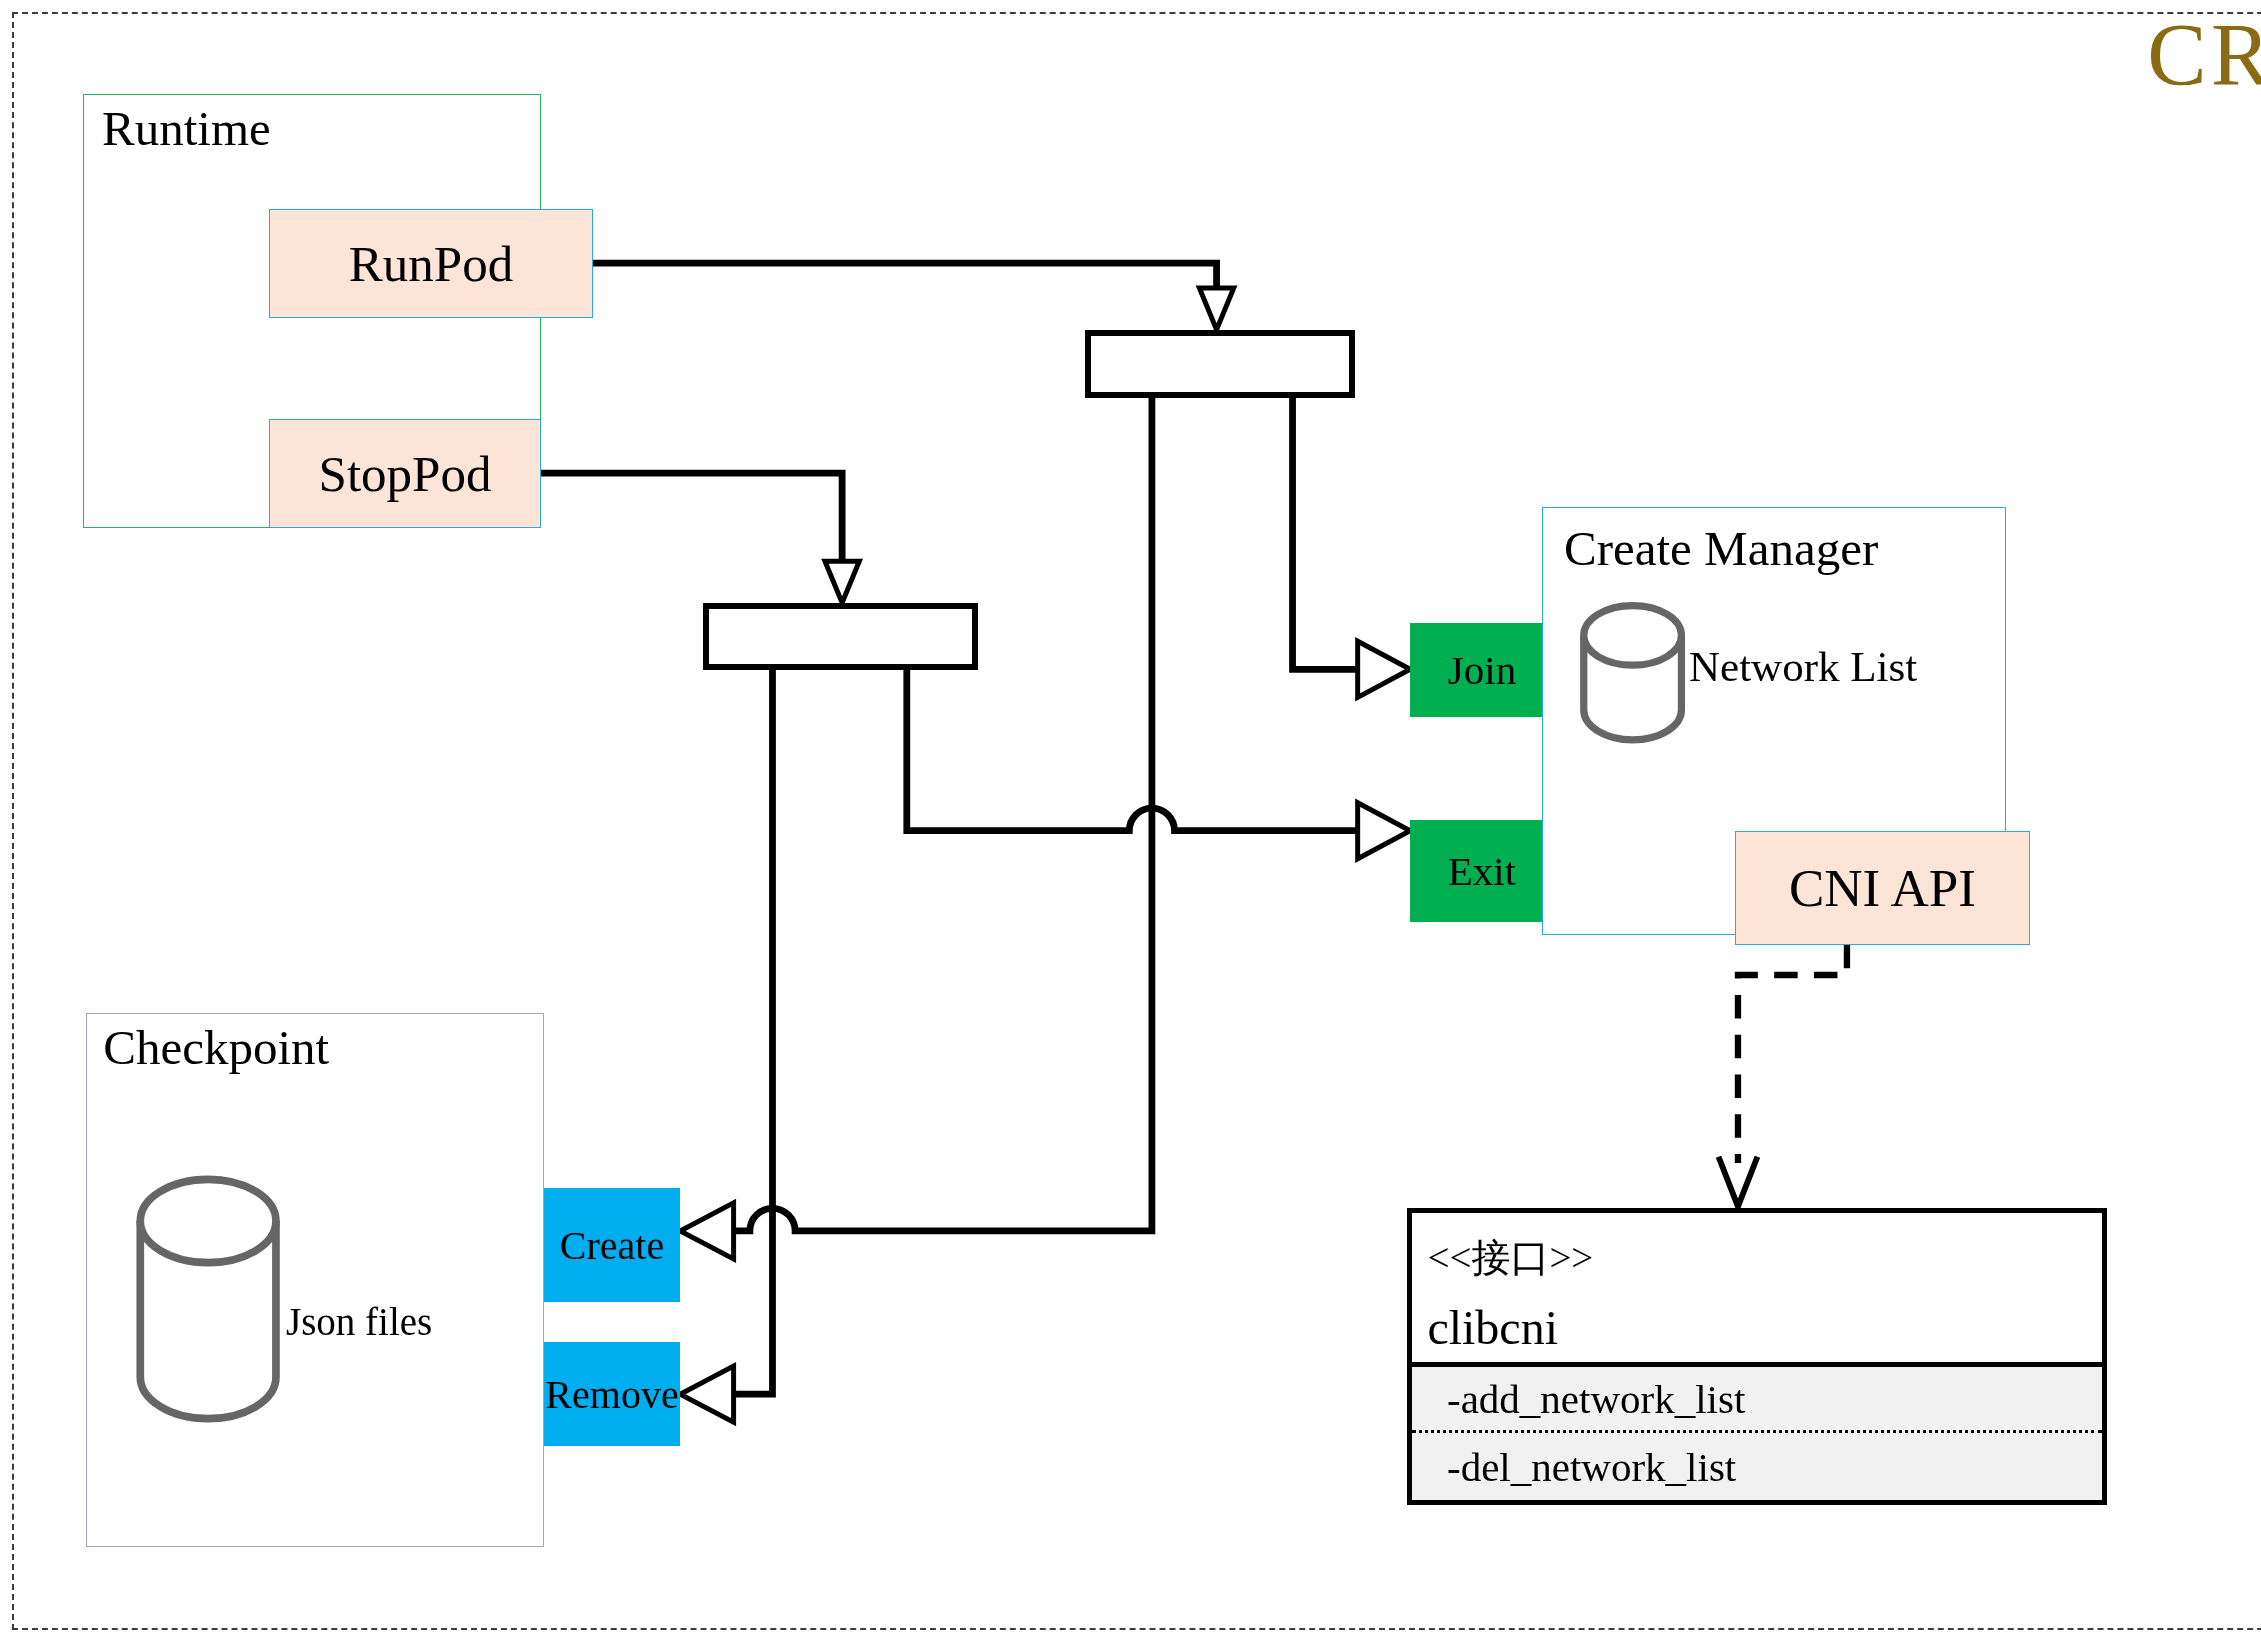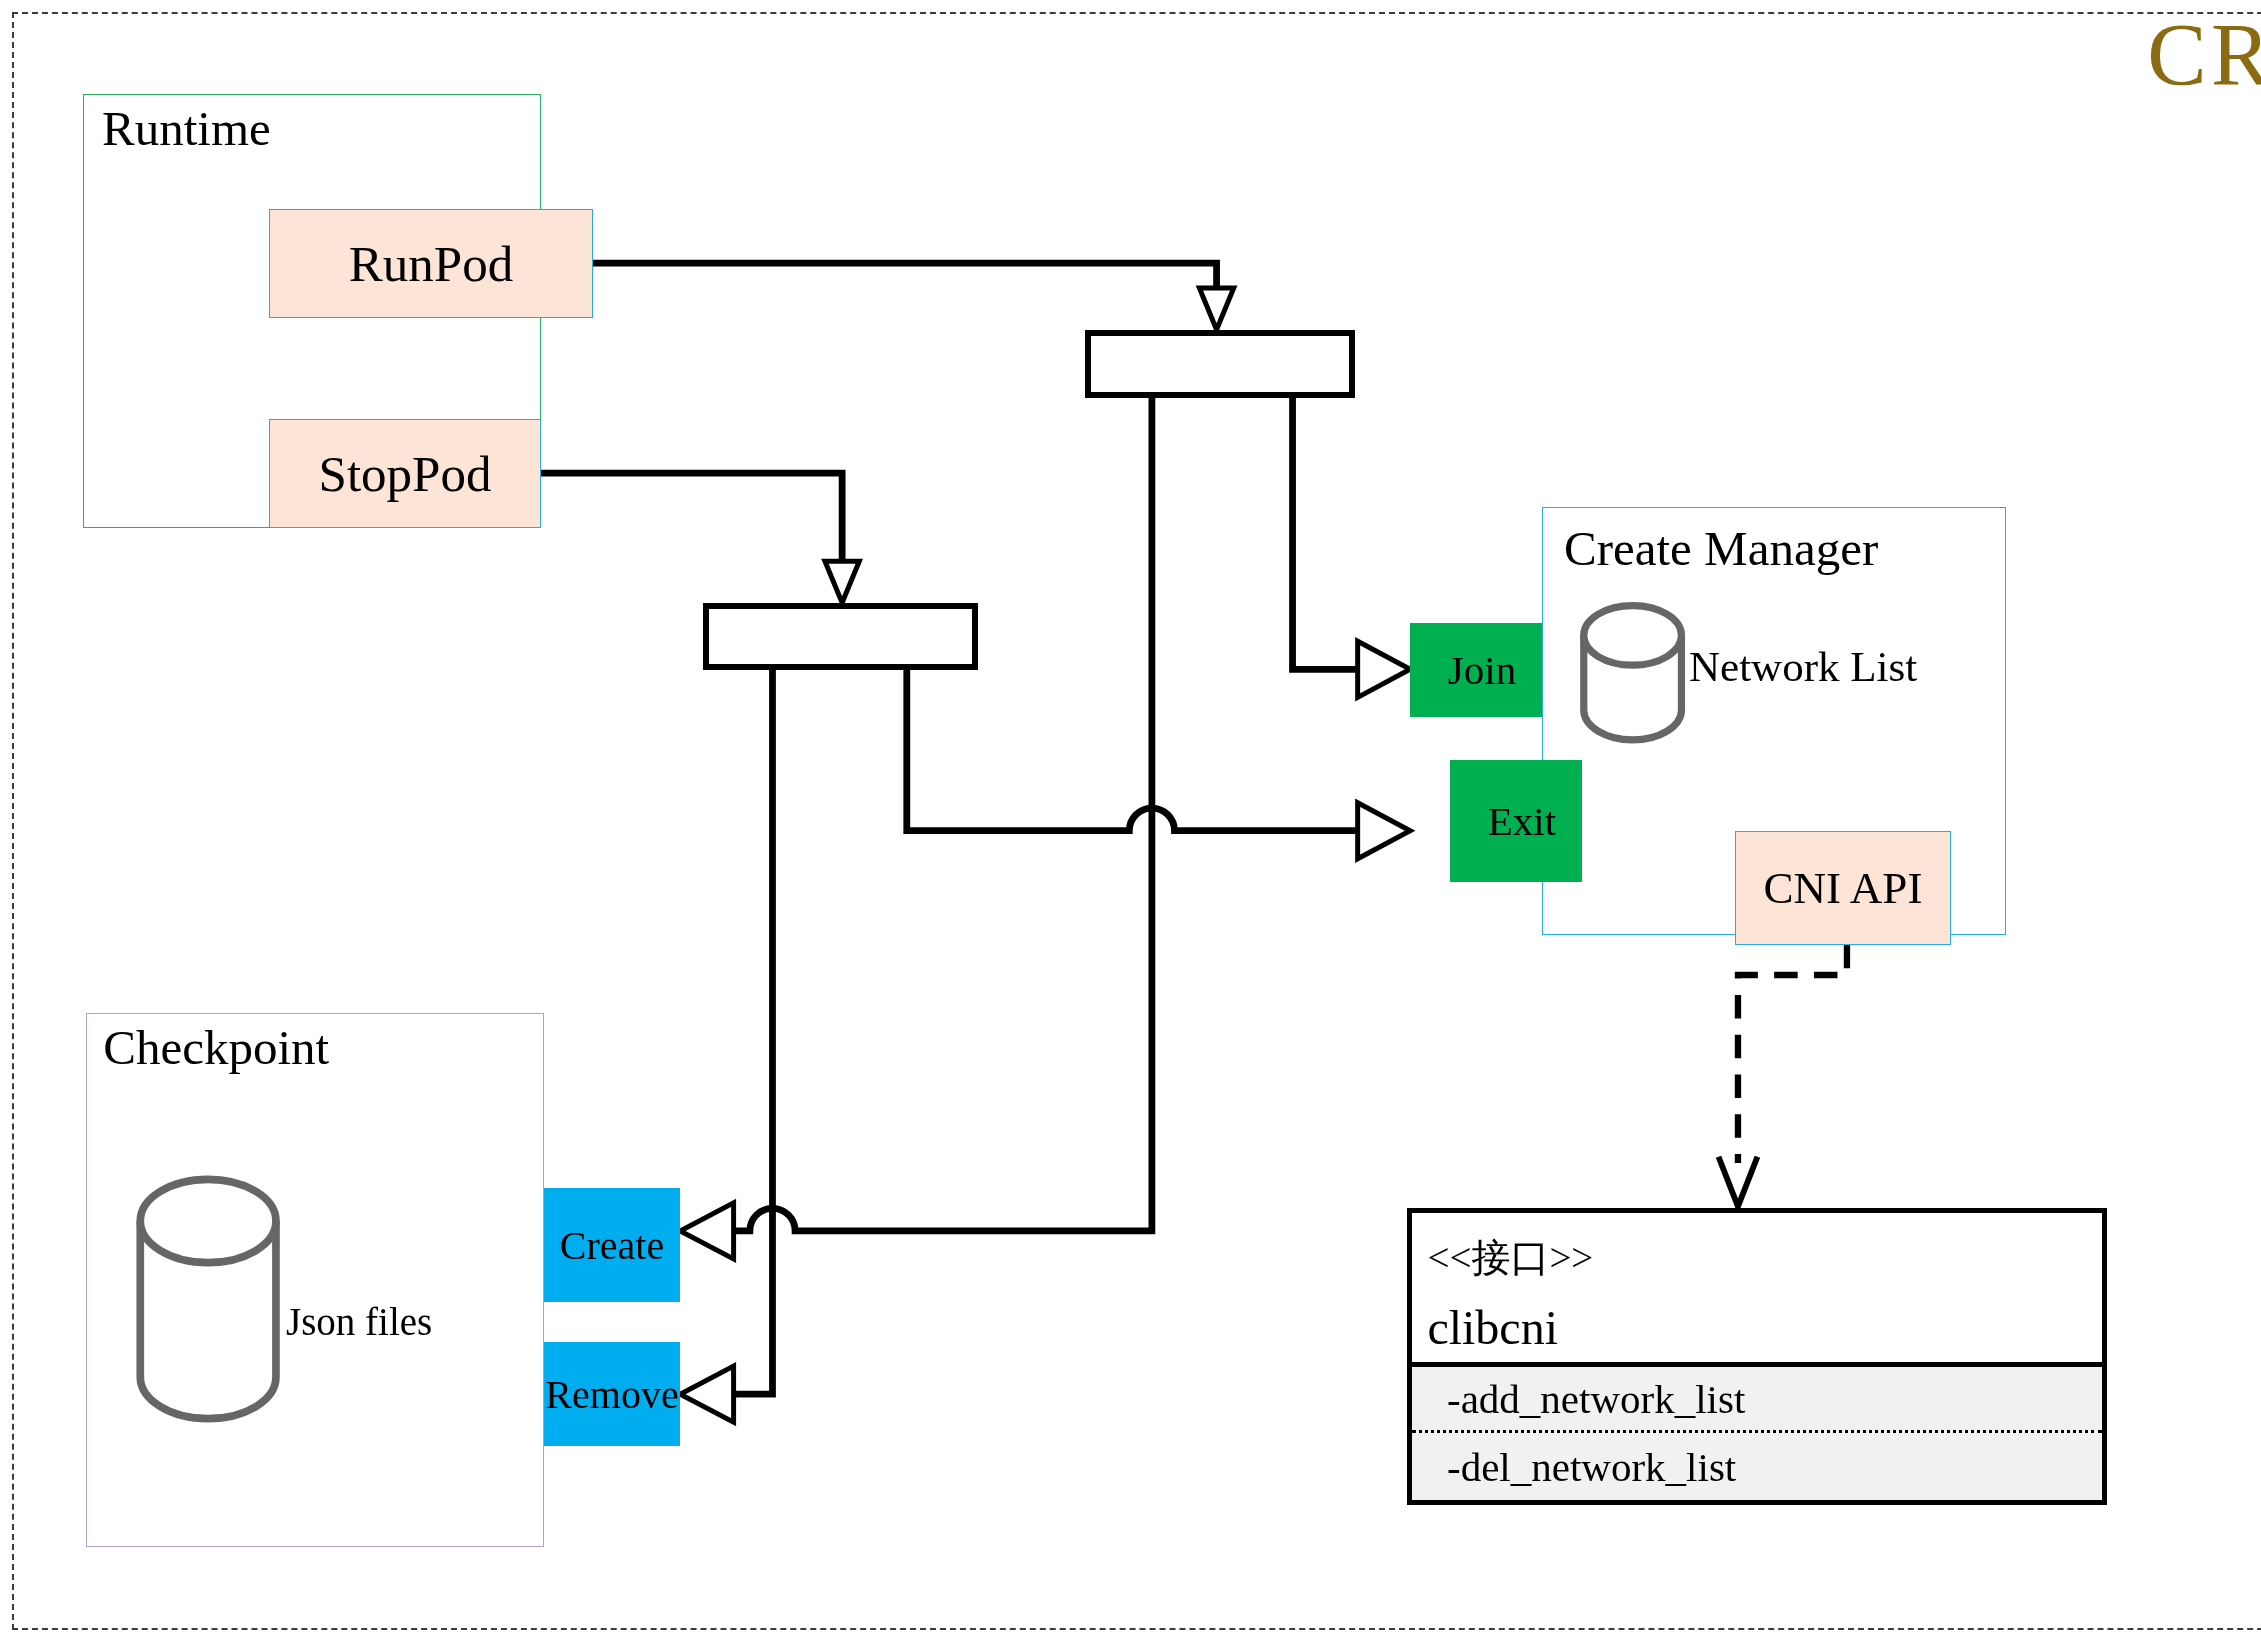--- a/index.html
+++ b/index.html
@@ -40,32 +40,32 @@
   .peach-btn {
     position: absolute;
     background: #fce4d6;
     border: 1.8px solid #29abe2;
     display: flex; align-items: center; justify-content: center;
     font-size: 51px;
     white-space: nowrap;
   }
   #runpod-button  { left: 269px; top: 209px; width: 324px; height: 109px; }
   #stoppod-button { left: 269px; top: 419px; width: 272px; height: 109px; }
-  #cni-api-button { left: 1735px; top: 831px; width: 216px; height: 114px; font-size: 45px; }
+  #cni-api-button { left: 1735px; top: 831px; width: 295px; height: 114px; font-size: 53px; }
 
   .green-btn {
     position: absolute;
     background: #00b050;
     display: flex; align-items: center; justify-content: center;
     font-size: 41px;
     white-space: nowrap;
     padding-left: 12px;
   }
   #join-button { left: 1410px; top: 623px; width: 132px; height: 94px; }
-  #exit-button { left: 1410px; top: 760px; width: 132px; height: 122px; margin-left: 40px; }
+  #exit-button { left: 1410px; top: 820px; width: 132px; height: 102px; }
 
   .cyan-btn {
     position: absolute;
     background: #00aeef;
     display: flex; align-items: center; justify-content: center;
     font-size: 40px;
     white-space: nowrap;
   }
   #create-button { left: 544px; top: 1174px; width: 136px; height: 114px; margin-top: 14px; }
   #remove-button { left: 544px; top: 1342px; width: 136px; height: 104px; }

